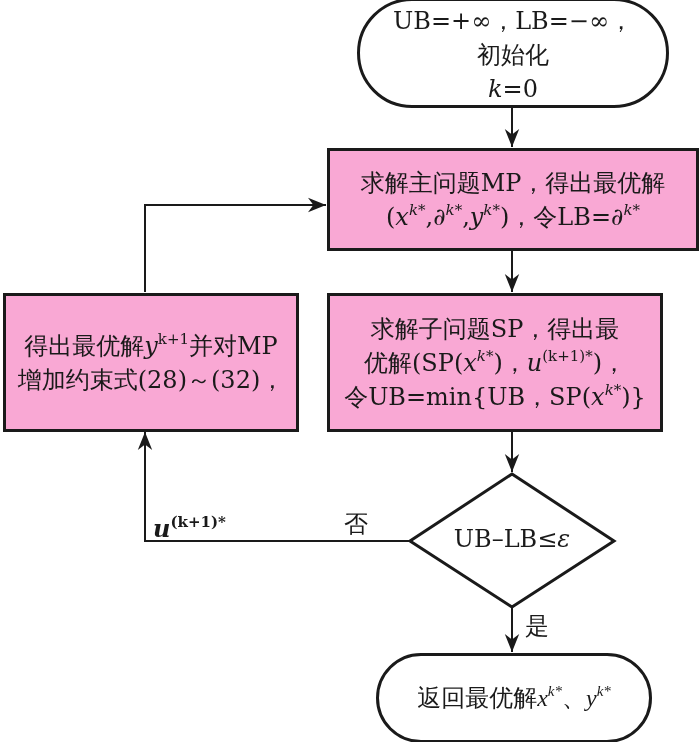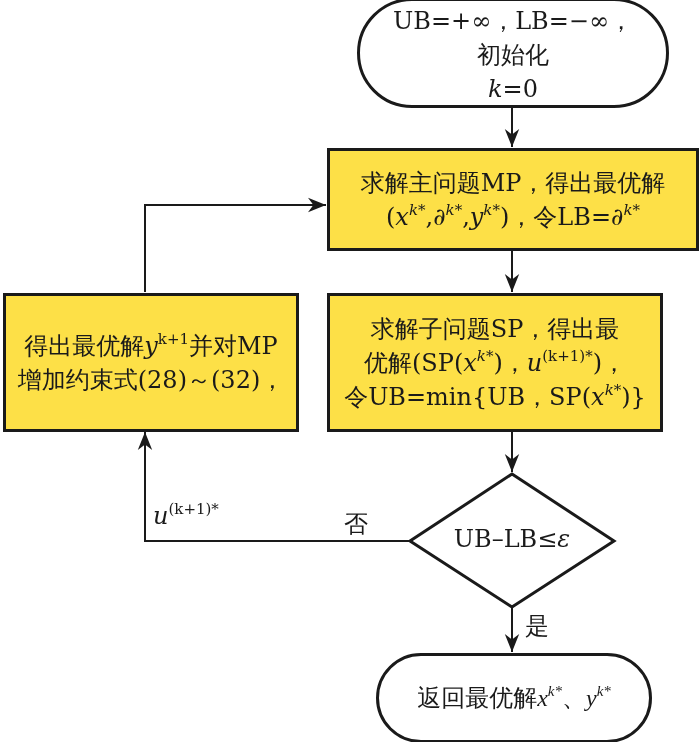--- a/index.html
+++ b/index.html
@@ -3,21 +3,21 @@
 <meta charset="utf-8">
 <style>
   html, body { margin: 0; padding: 0; background: #ffffff; }
   body { width: 700px; height: 742px; position: relative; overflow: hidden;
          font-family: "DejaVu Serif", "Liberation Serif", serif; color: #1a1a1a; }
   svg.lines { position: absolute; left: 0; top: 0; }
   .node { position: absolute; box-sizing: border-box; display: flex; flex-direction: column;
           align-items: center; justify-content: center; text-align: center;
           font-size: 24px; line-height: 34px; }
   .term { border: 3px solid #1a1a1a; border-radius: 60px; background: #fff; }
-  .box { border: 3px solid #1a1a1a; background: #fde047; }
+  .box { border: 3px solid #1a1a1a; background: #f9a8d4; }
   .line { white-space: nowrap; }
   sup { font-size: 15px; line-height: 0; vertical-align: 10px; }
   i { font-style: italic; }
   .lbl { position: absolute; font-size: 24px; white-space: nowrap; }
   .diamond-text { position: absolute; font-size: 24px; white-space: nowrap; text-align: center; }
 </style>
 </head>
 <body>
 
 <svg class="lines" width="700" height="742">
@@ -54,17 +54,17 @@
 
 <div class="node box" style="left:3px; top:293px; width:296px; height:139px;">
   <div class="line"><span>得出最优解</span><i>y</i><sup>k+1</sup><span>并对MP</span></div>
   <div class="line">增加约束式(28)～(32)，</div>
 </div>
 
 <div class="diamond-text" style="left:410px; width:204px; top:525px;"><span>UB–LB≤</span><i>ε</i></div>
 
 <div class="lbl" style="left:344px; top:508px;">否</div>
 <div class="lbl" style="left:525px; top:610px;">是</div>
-<div class="lbl" style="left:153px; top:502px;"><i>u</i><sup>(k+1)*</sup></div>
+<div class="lbl" style="left:153px; top:514px;font-weight:bold;"><i>u</i><sup>(k+1)*</sup></div>
 
 <div class="node term" style="left:376px; top:653px; width:276px; height:90px; border-radius:45px;font-family:Liberation Serif, serif;">
   <div class="line"><span>返回最优解</span><i>x</i><sup><i>k*</i></sup><span>、</span><i>y</i><sup><i>k*</i></sup></div>
 </div>
 
 </body></html>

